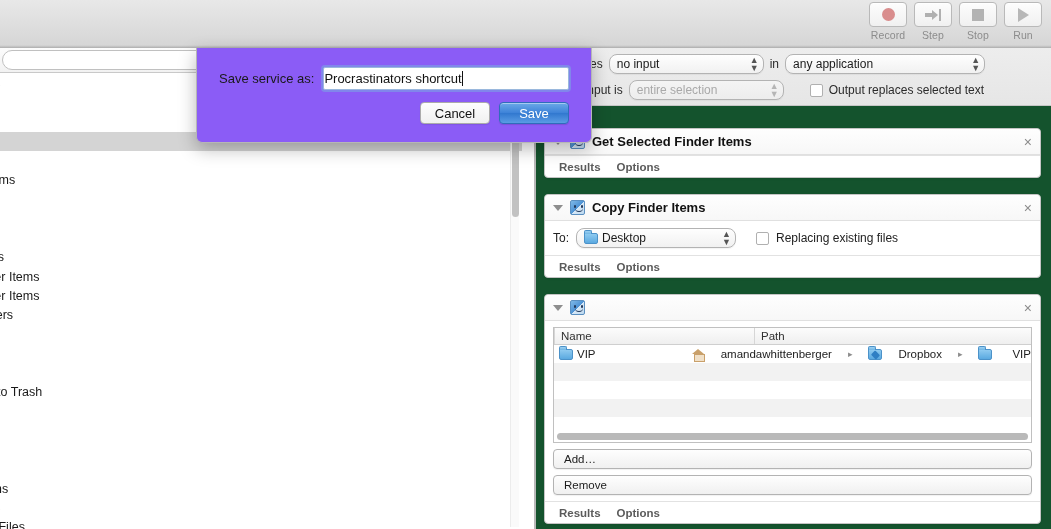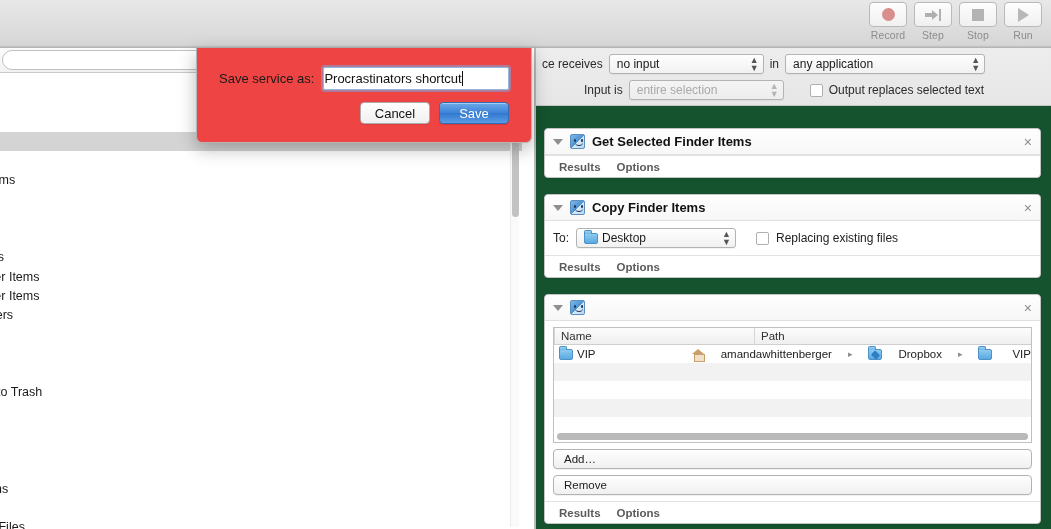--- a/index.html
+++ b/index.html
@@ -113,21 +113,21 @@
     background: linear-gradient(to bottom,#ededed,#e6e6e6);
     border-bottom: 1px solid #c6c6c6;
   }
   .set-row {
     display: flex; align-items: center; height: 26px; padding-left: 6px; gap: 6px;
   }
   .set-row.r1 { margin-top: 3px; }
   .set-label { font-size: 12px; color: #2b2b2b; }
   .popup {
     height: 20px; background: linear-gradient(to bottom,#fefefe,#f1f1f1);
-    border: 1px solid #b3b3b3; border-radius: 3px;
+    border: 1px solid #b3b3b3; border-radius: 8px;
     display: flex; align-items: center; padding: 0 4px 0 7px;
     font-size: 12px; color: #1a1a1a; position: relative;
     box-shadow: 0 1px 1px rgba(0,0,0,.05);
   }
   .popup.disabled { color: #a9a9a9; background: linear-gradient(to bottom,#f4f4f4,#ededed); }
   .popup .arrows {
     margin-left: auto; padding-left: 8px; font-size: 9px; line-height: 8px;
     color: #555; display: flex; flex-direction: column; align-items: center;
   }
   .popup.disabled .arrows { color: #b5b5b5; }
@@ -262,22 +262,22 @@
   .mini-btn {
     height: 20px; padding: 0 10px; font-size: 11.5px; color: #1c1c1c;
     background: linear-gradient(to bottom,#fefefe,#f0f0f0);
     border: 1px solid #b3b3b3; border-radius: 4px;
     display: flex; align-items: center;
     box-shadow: 0 1px 1px rgba(0,0,0,.06);
   }
 
   
   .sheet {
-    position: absolute; left: 196px; top: 48px; width: 336px; height: 95px;
-    background: #ef4444; border: 1px solid #b6b6b6; border-top: none;
+    position: absolute; left: 196px; top: 48px; width: 396px; height: 95px;
+    background: #8b5cf6; border: 1px solid #b6b6b6; border-top: none;
     border-radius: 0 0 6px 6px;
     box-shadow: 0 6px 18px rgba(0,0,0,.28);
     z-index: 50;
   }
   .sheet-row1 {
     display: flex; align-items: center; gap: 9px;
     padding: 19px 22px 0 22px;
   }
   .sheet-label { font-size: 13px; color: #1a1a1a; white-space: nowrap; }
   .sheet-input {

